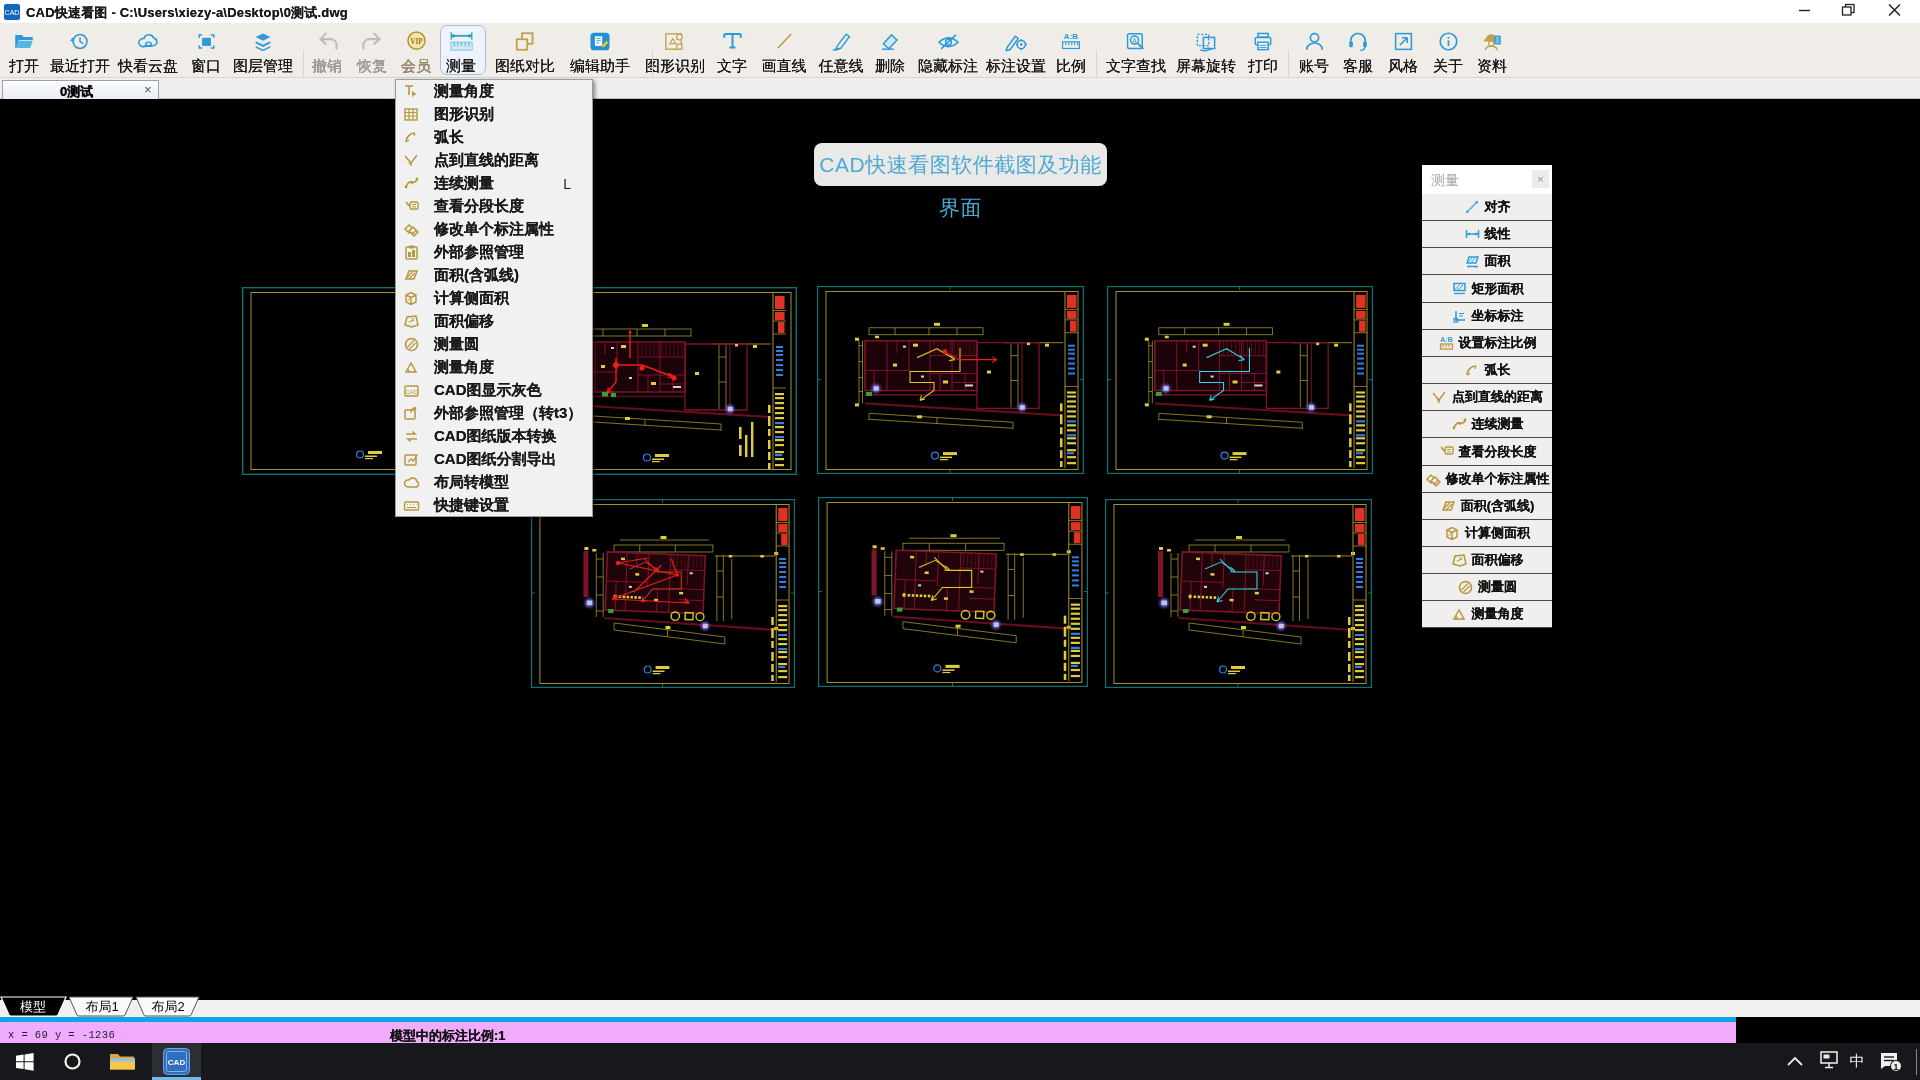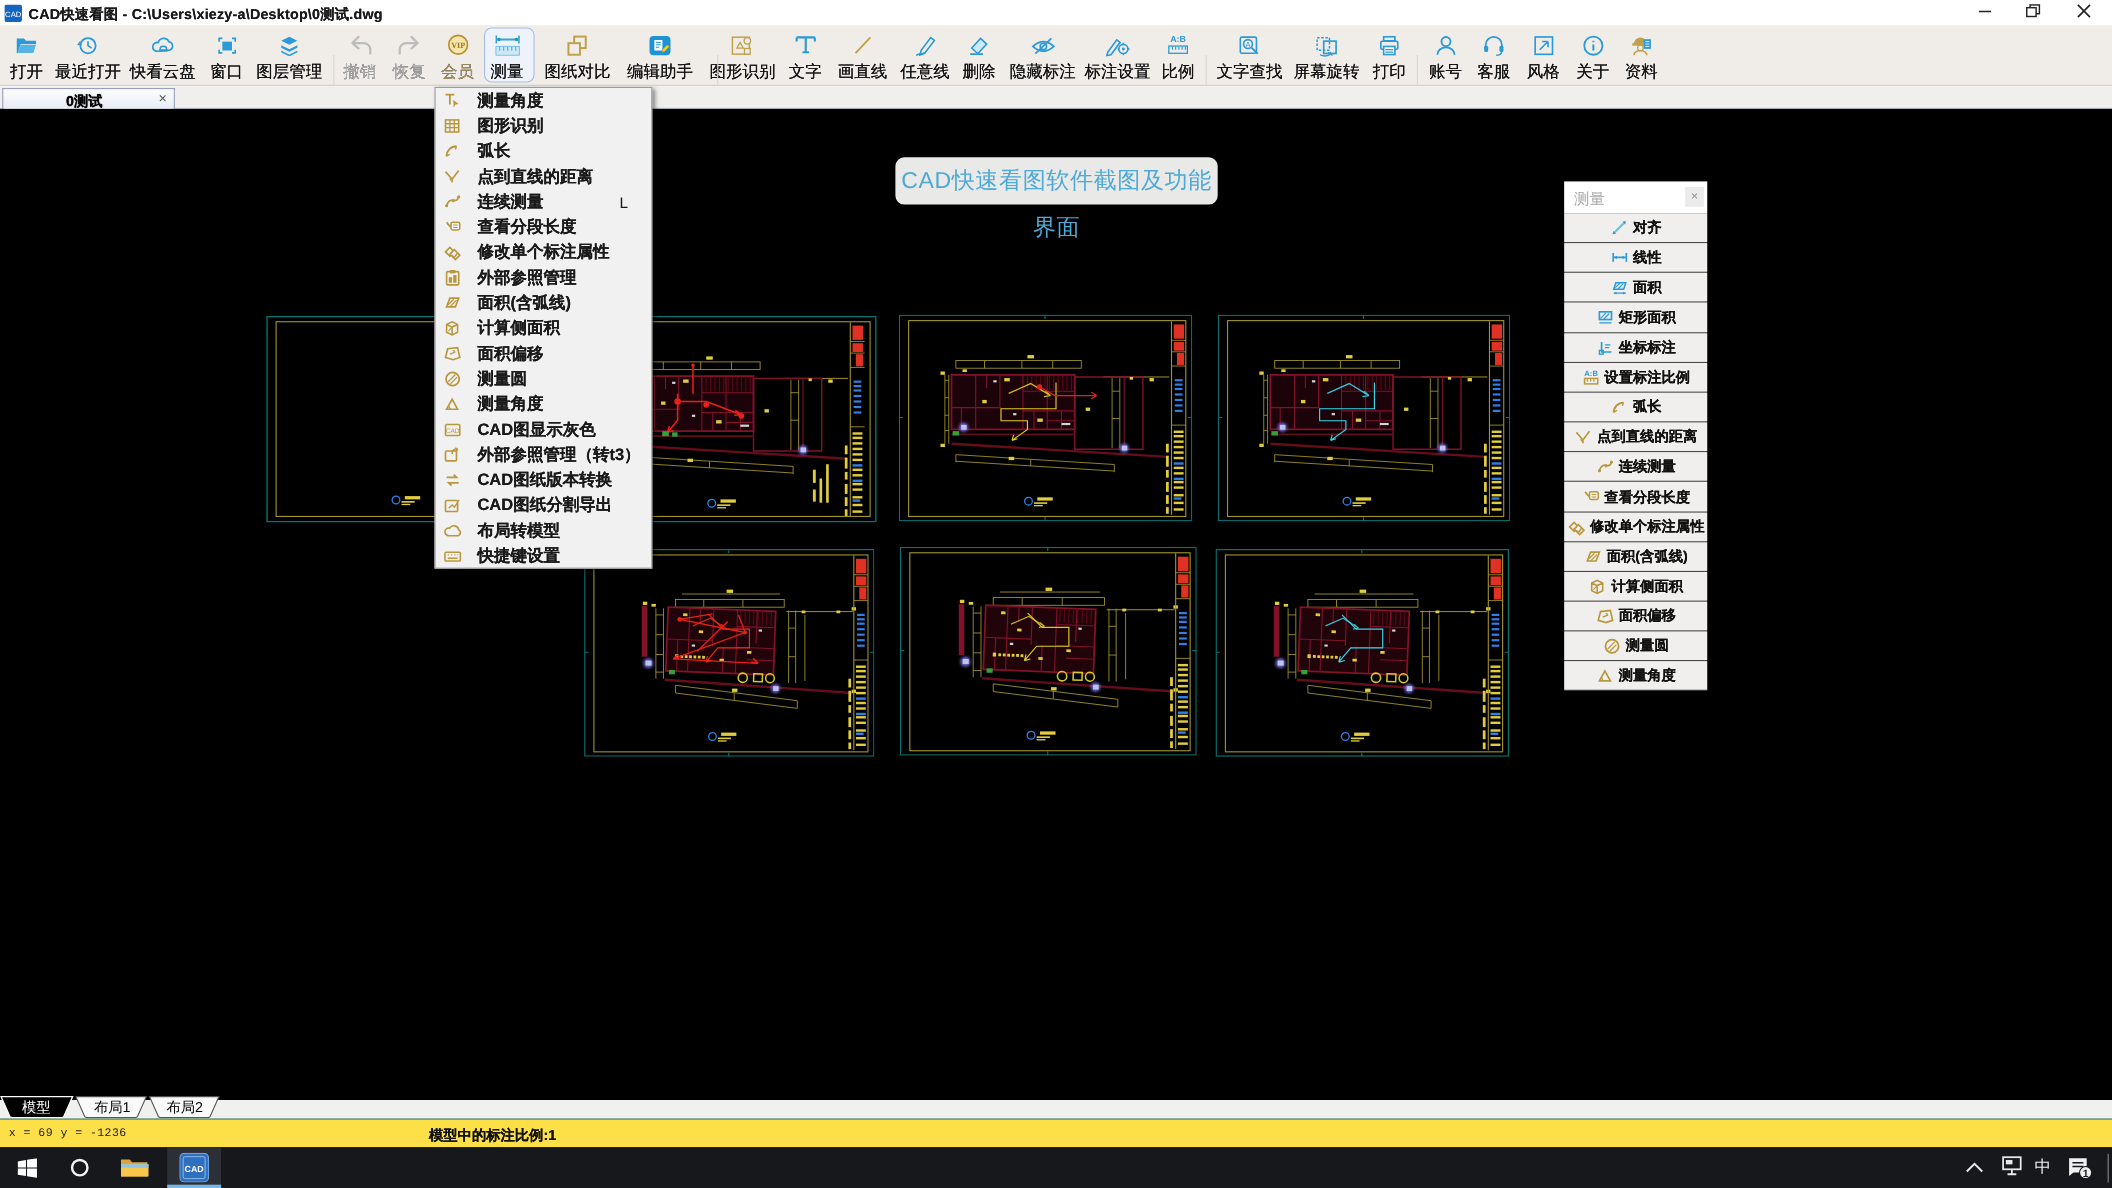--- a/index.html
+++ b/index.html
@@ -28,21 +28,21 @@
 #phead .px{position:absolute;right:3px;top:5px;width:17px;height:18px;background:#ebebeb;color:#909090;font-size:11px;text-align:center;line-height:18px}
 .pr{position:absolute;left:0;width:130px;height:27px;background:#f0efed;display:flex;align-items:center;justify-content:center}
 .pr svg{margin-right:4px;flex:none}
 .pr .pl{font-size:13px;font-weight:bold;color:#111;text-shadow:0 0 0.6px #111;white-space:nowrap}
 #menu{position:absolute;left:395px;top:79px;width:198px;height:438px;background:#f2f1f1;border:1px solid #9b9b9b;box-shadow:2px 2px 4px rgba(0,0,0,.45)}
 .mi{position:absolute;left:1px;width:194px;height:23px;display:flex;align-items:center}
 .mi svg{margin-left:6px;flex:none}
 .mi .ml{font-size:15px;font-weight:bold;color:#1a1a1a;text-shadow:0 0 0.6px #1a1a1a;margin-left:14px;white-space:nowrap}
 .mi .ms{position:absolute;right:20px;font-size:14px;color:#1a1a1a}
 #shtabs{position:absolute;left:0;top:1000px;width:1920px;height:17px;background:#f0f0ee}
-#statusbar{position:absolute;left:0;top:1017px;width:1920px;height:26px;background:#fde047;border-top:1px solid #0ea5e9}
+#statusbar{position:absolute;left:0;top:1017px;width:1736px;height:26px;background:#f0abfc;border-top:5px solid #0ea5e9}
 #statusbar .coord{position:absolute;left:8px;top:7px;font-family:"Liberation Mono",monospace;font-size:10.5px;color:#222;letter-spacing:0.4px}
 #statusbar .scale{position:absolute;left:390px;top:5px;font-size:13px;font-weight:bold;color:#111;text-shadow:0 0 0.5px #111}
 #taskbar{position:absolute;left:0;top:1043px;width:1920px;height:37px;background:#16181c}
 </style></head><body>
 
 <div id="titlebar">
 <svg class="abs" style="left:4px;top:4px" width="16" height="16">
       <rect x="0" y="0" width="16" height="16" rx="2" fill="#1565c0"></rect>
       <text x="8" y="11" font-size="7" fill="#fff" text-anchor="middle" font-family="Liberation Sans">CAD</text>
     </svg>

